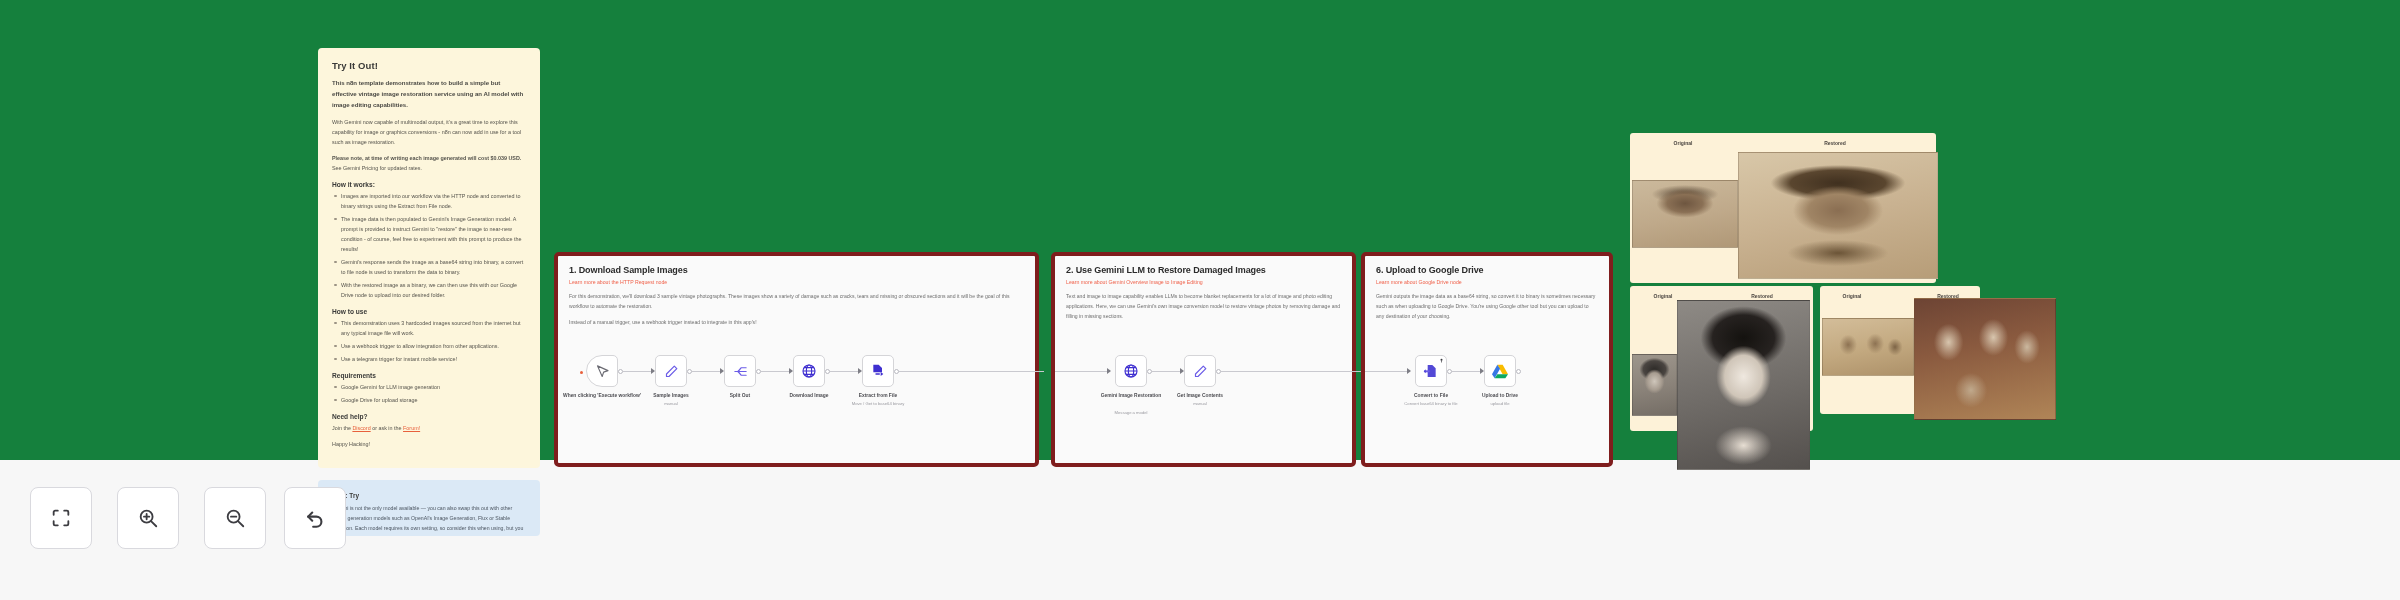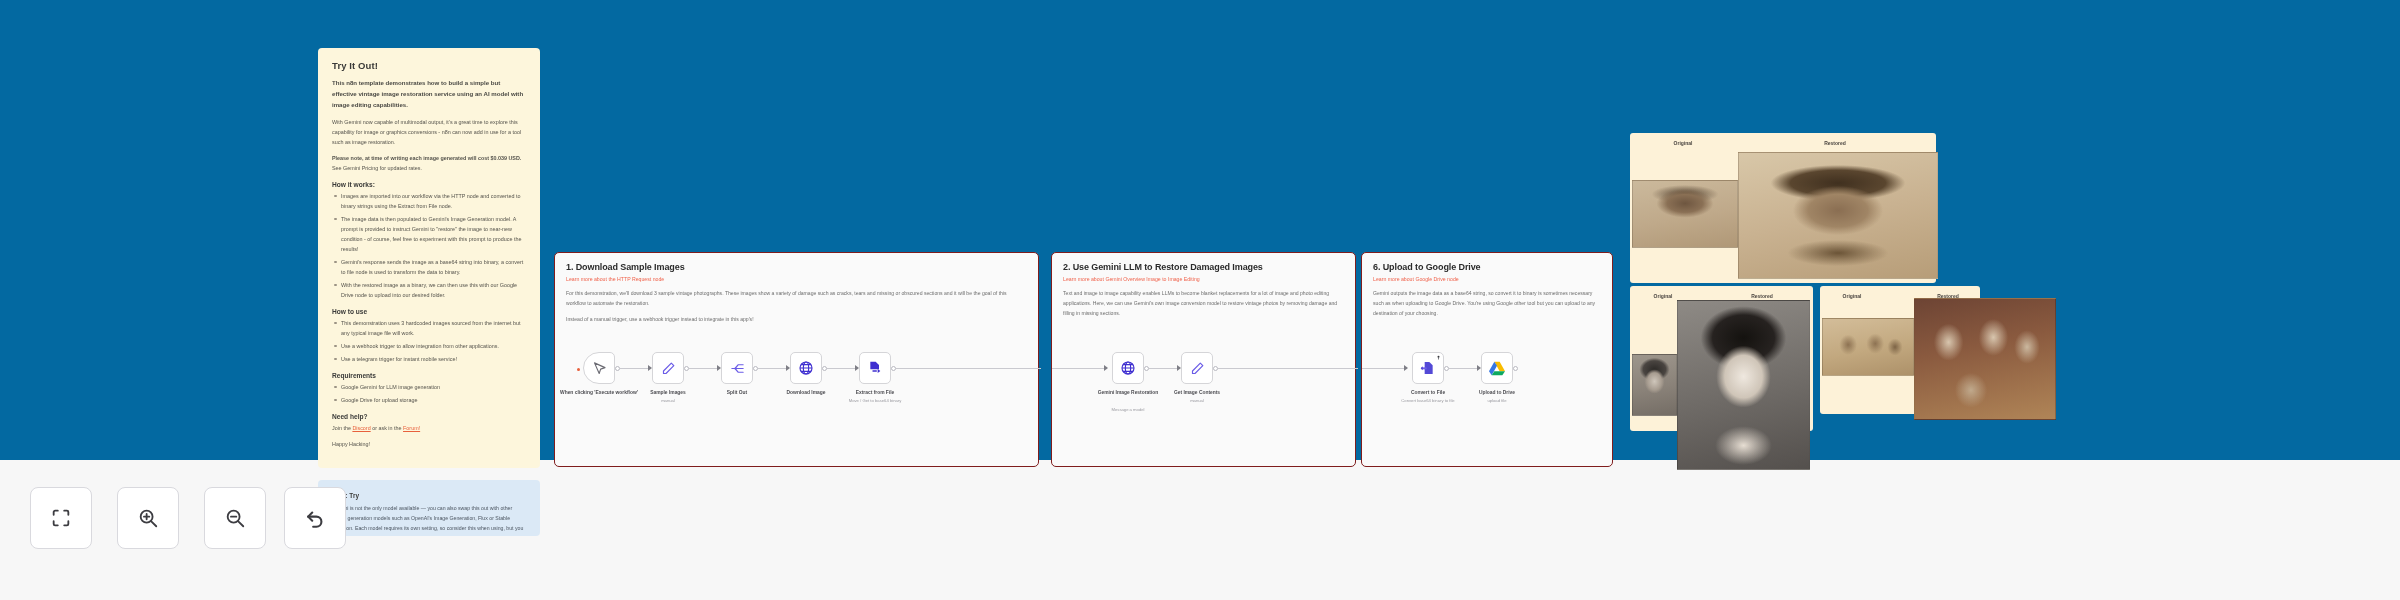--- a/index.html
+++ b/index.html
@@ -5,21 +5,21 @@
   * { box-sizing: border-box; margin: 0; padding: 0; }
   html, body {
     width: 2400px; height: 600px;
     overflow: hidden;
     background: #f7f7f7;
     font-family: "Liberation Sans", sans-serif;
   }
   #canvas {
     position: relative;
     width: 2400px; height: 460px;
-    background: #0369a1;
+    background: #15803d;
   }
 
   
   .sticky {
     position: absolute;
     border-radius: 4px;
     padding: 12px 14px;
     overflow: hidden;
   }
   .sticky.yellow { background: #fdf6dc; }
@@ -68,21 +68,21 @@
     background: #9b9384;
   }
   .lnk { color: #e8603c; }
   .sticky.blue h3 { font-size: 6.4px; margin-bottom: 5px; }
   .sticky.blue p  { font-size: 5.2px; line-height: 1.9; color: #4b5560; }
 
   
   .panel {
     position: absolute;
     background: #fafafa;
-    border: 1px solid #7f1d1d;
+    border: 4px solid #7f1d1d;
     border-radius: 5px;
   }
   .panel .p-title {
     font-size: 9px;
     font-weight: bold;
     color: #2b2b2b;
     letter-spacing: -.1px;
   }
   .panel .p-sub {
     font-size: 5.2px;

